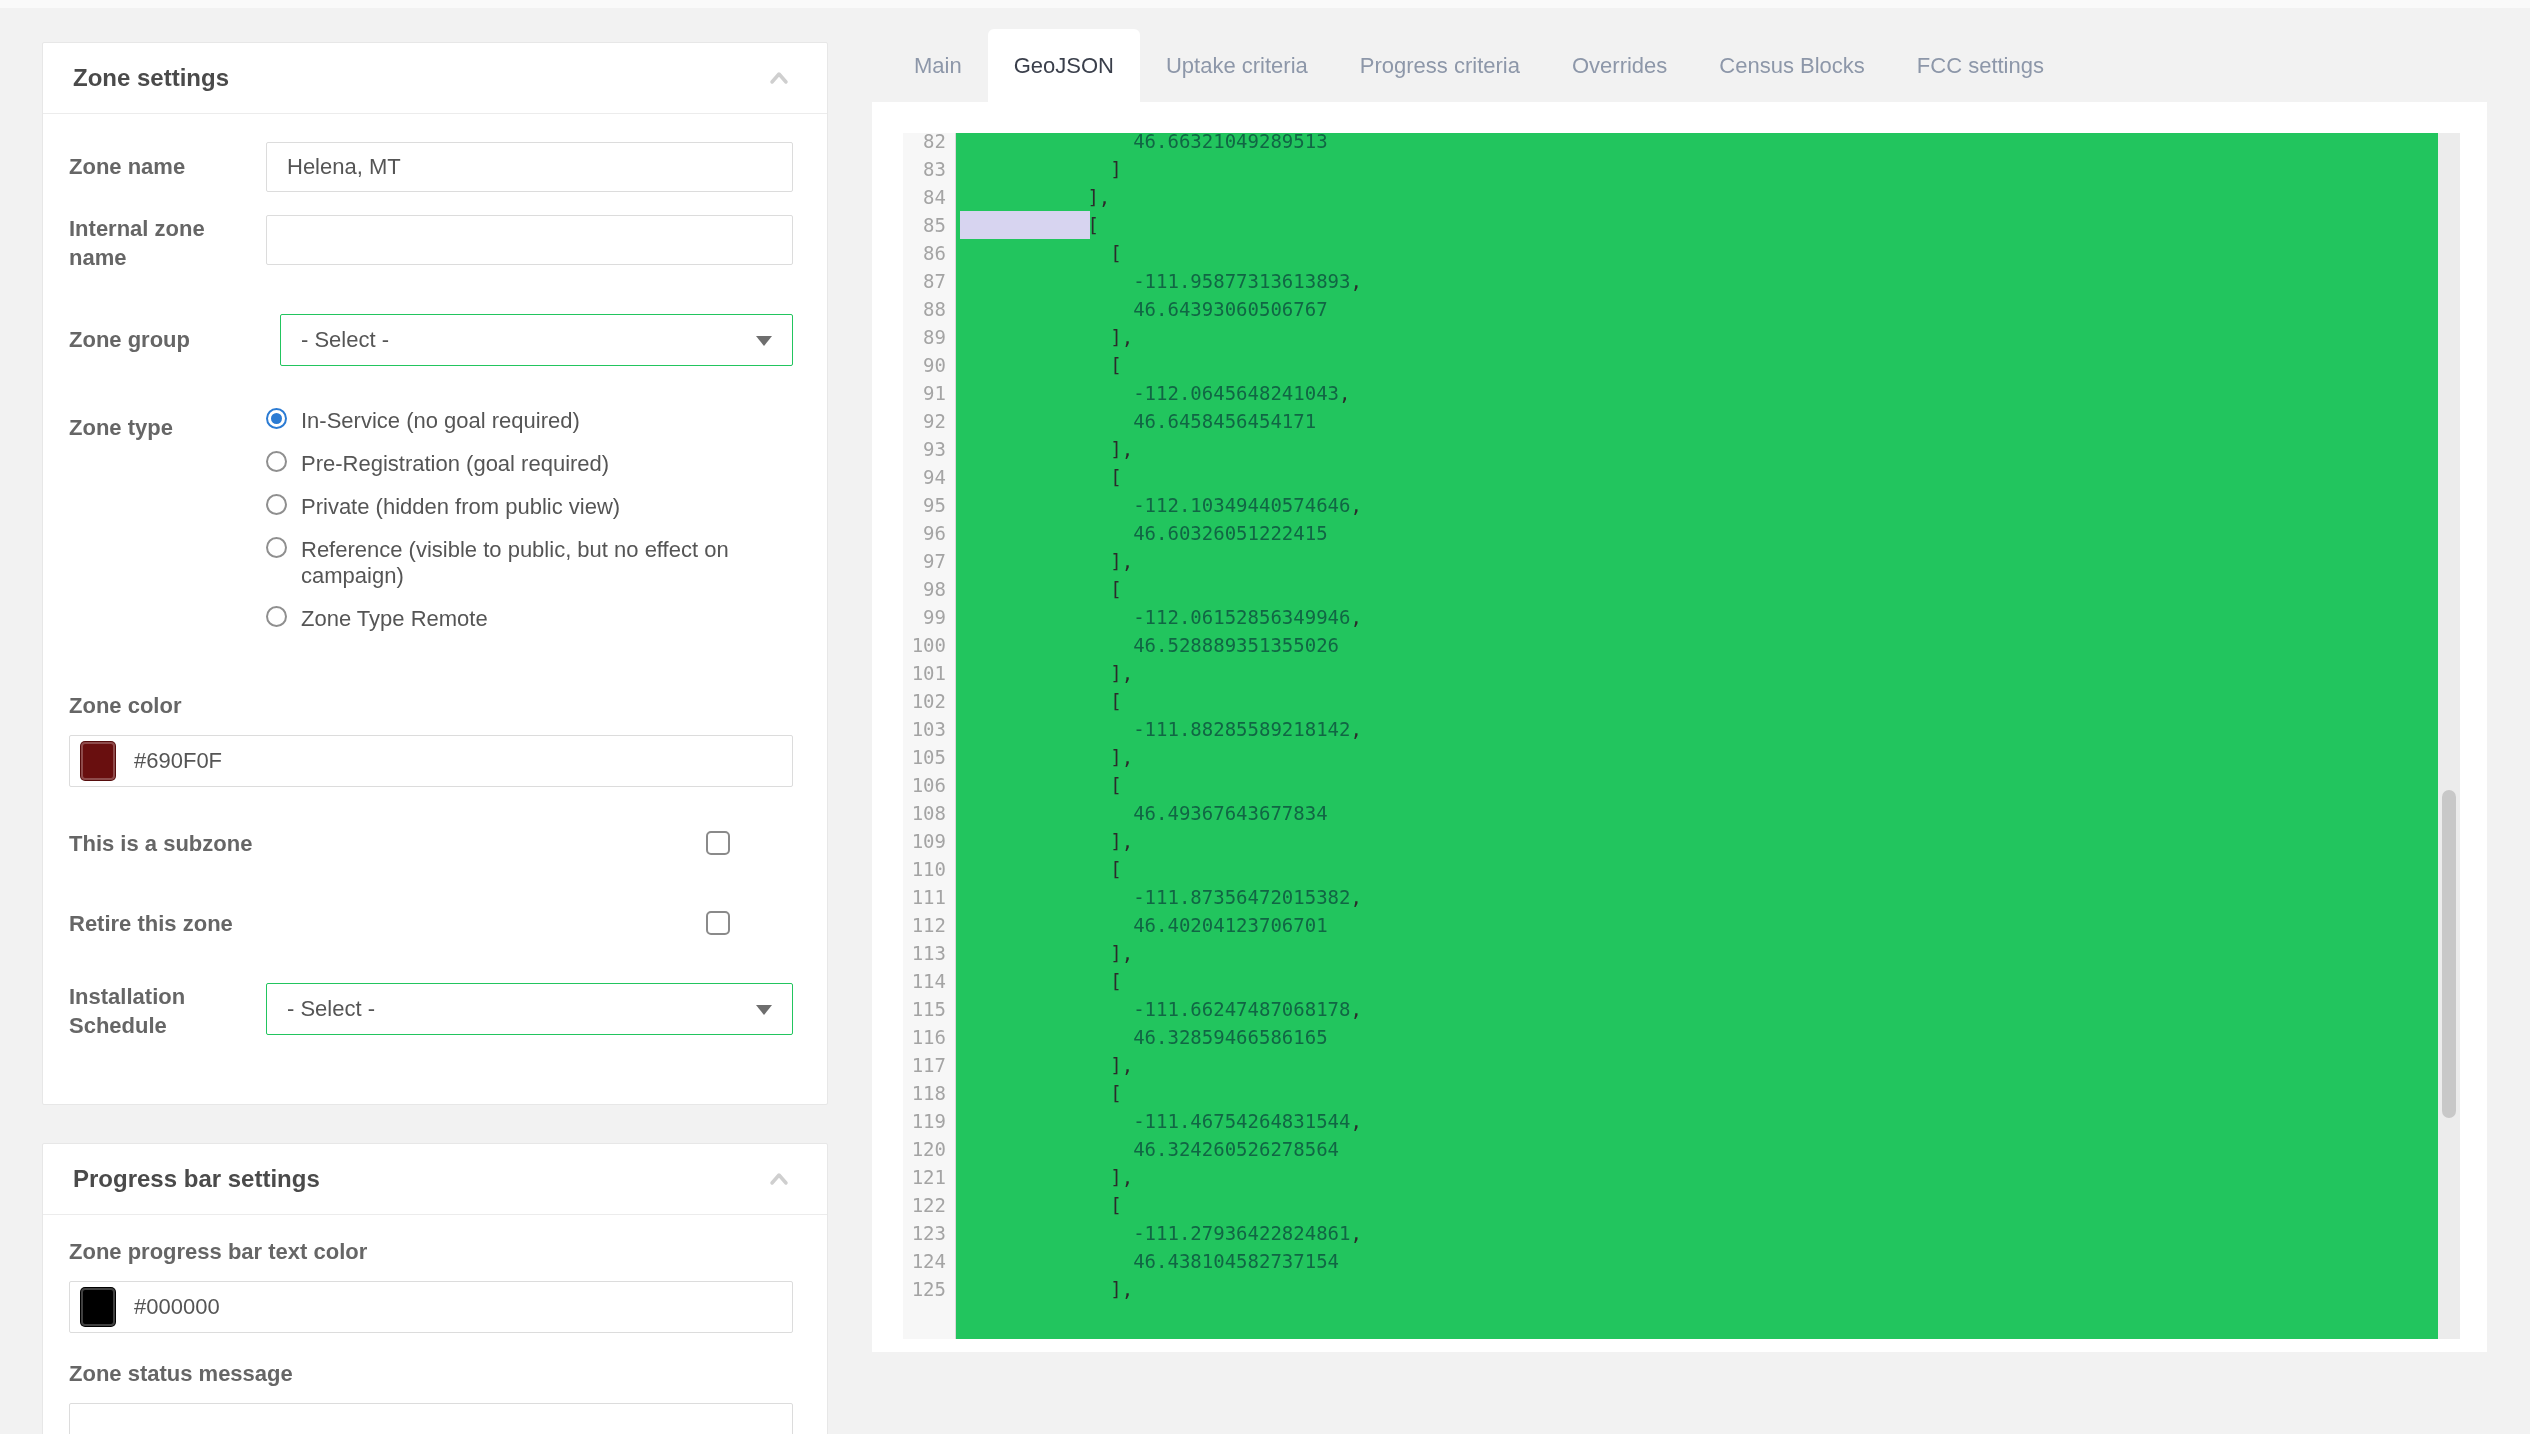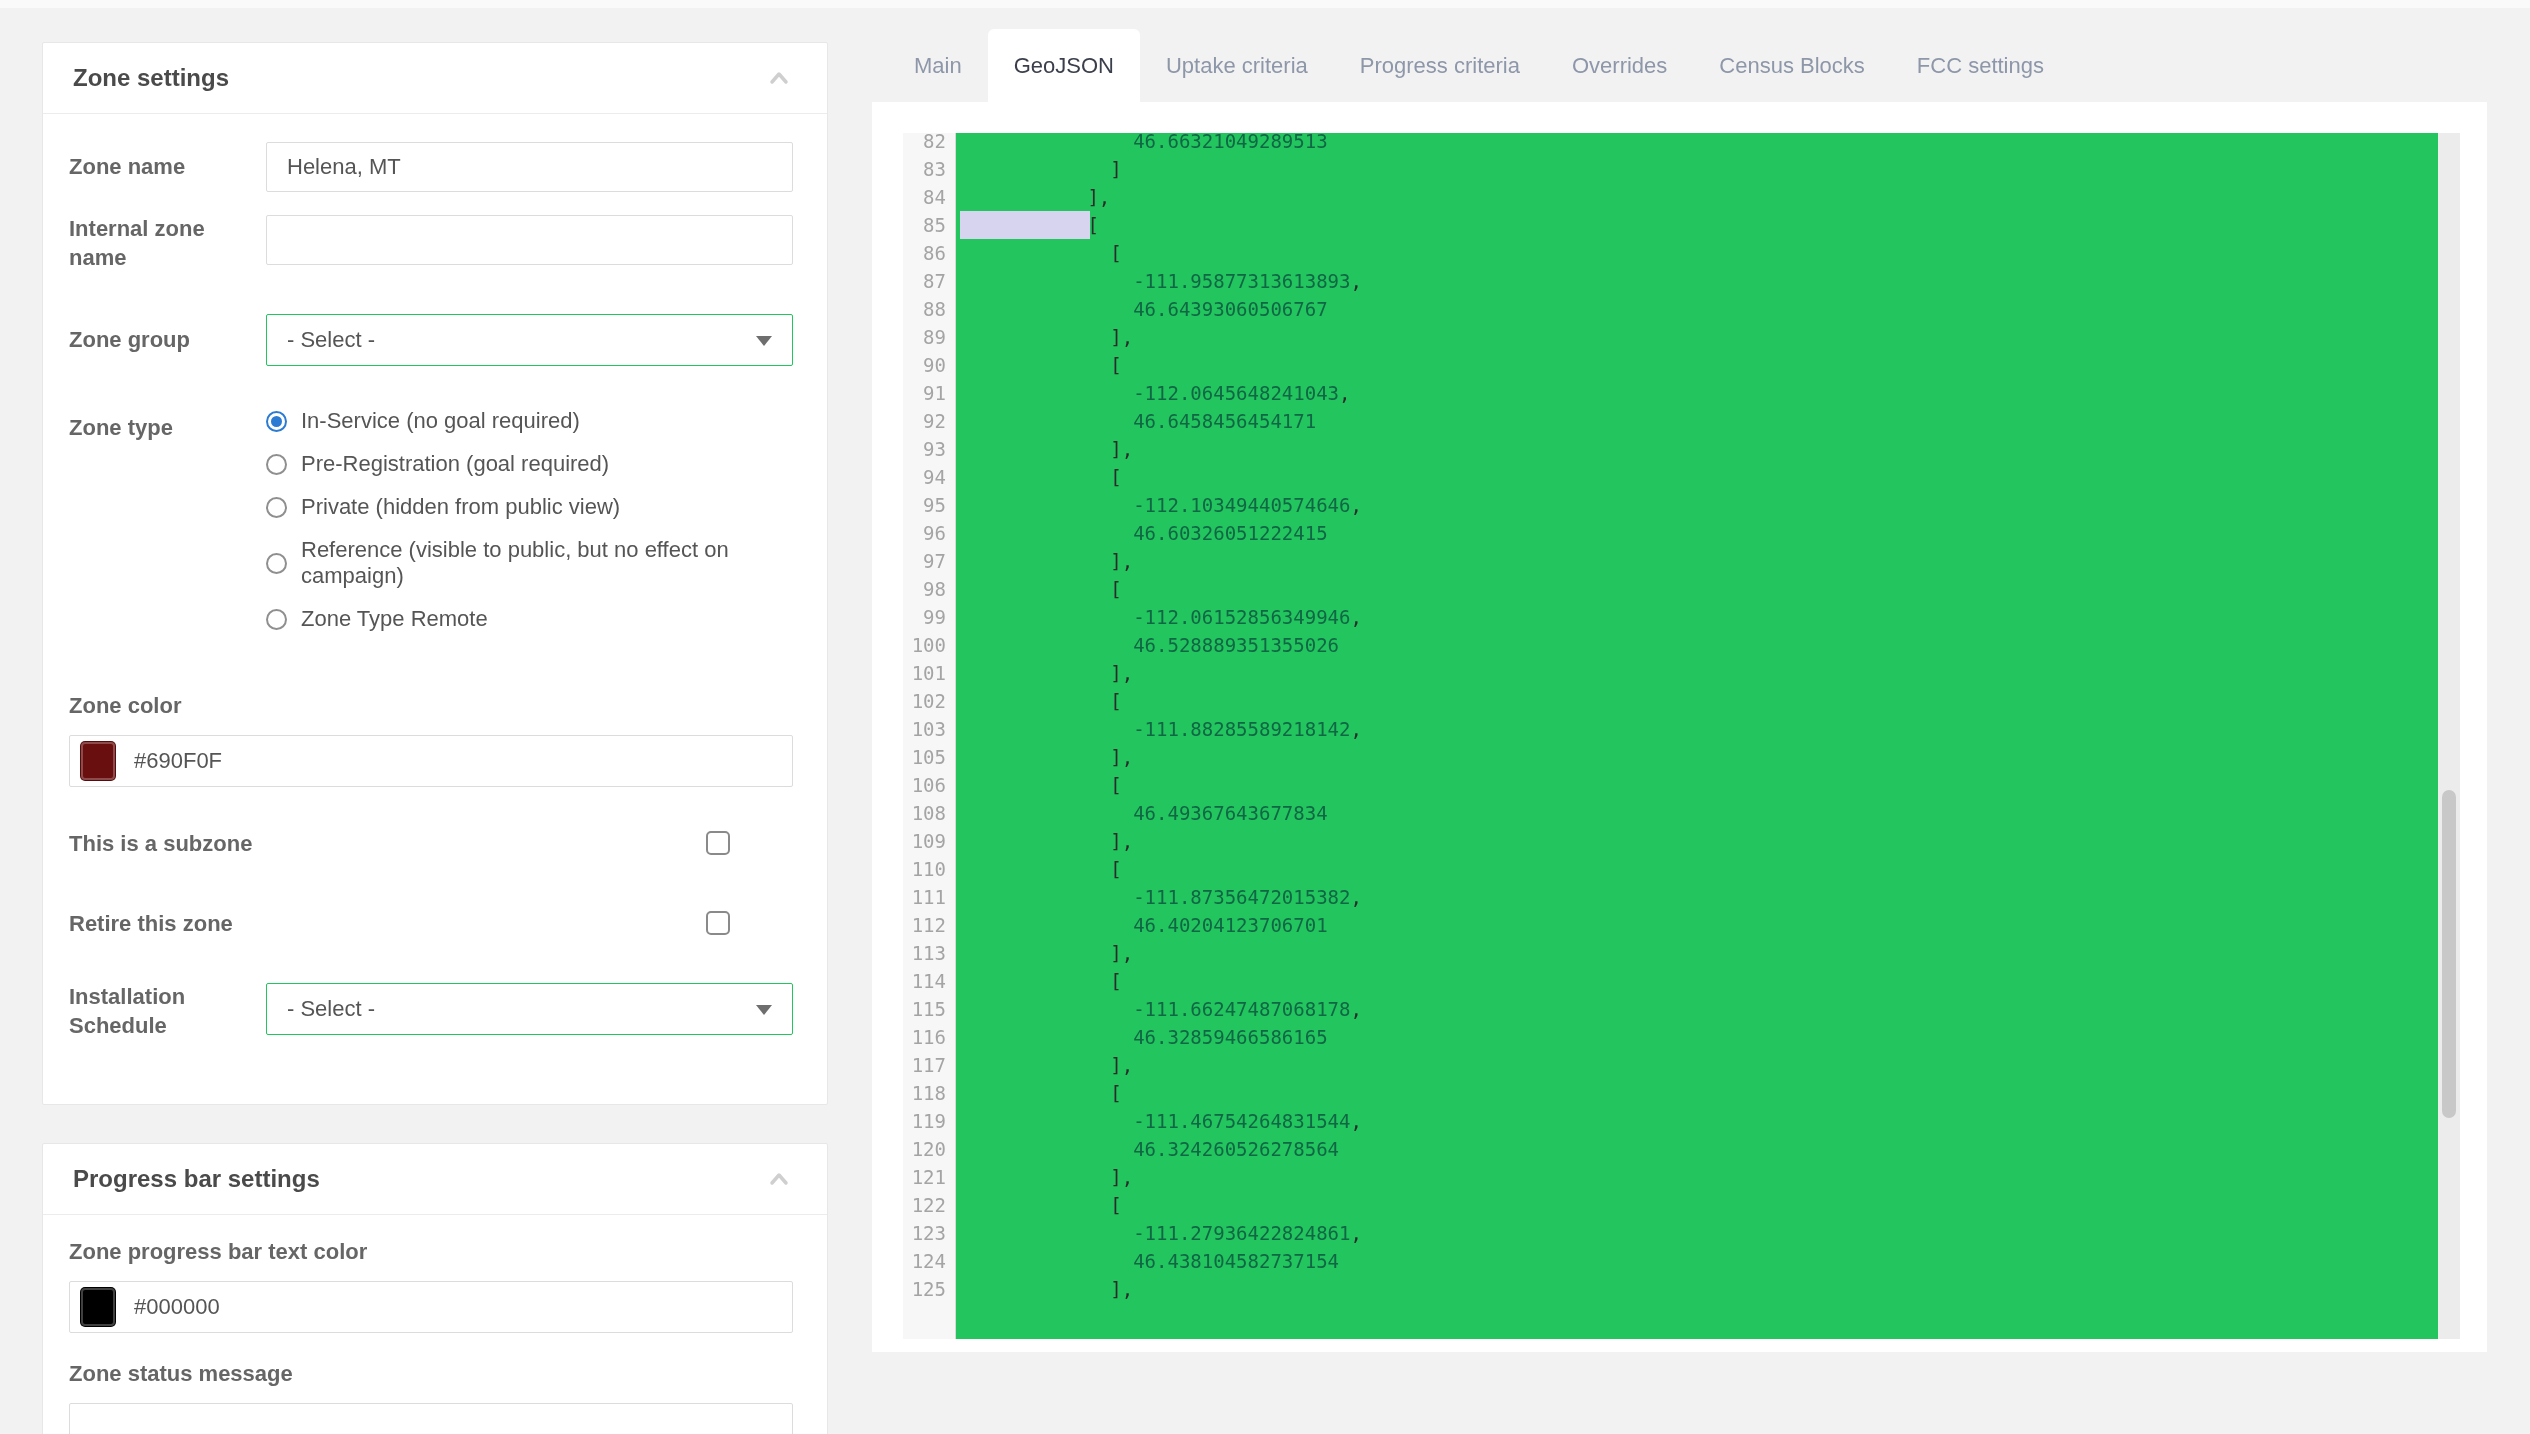--- a/index.html
+++ b/index.html
@@ -58,21 +58,21 @@
     position:relative; cursor:pointer;
   }
   .caret {
     position:absolute; right:20px; top:50%; margin-top:-4px;
     width:0; height:0;
     border-left:8px solid transparent; border-right:8px solid transparent;
     border-top:10px solid #6e6e6e;
   }
 
   .radio-group { padding-top:2px; }
-  .radio-row { display:flex; align-items:center; margin-bottom:17px; cursor:pointer; }
+  .radio-row { display:flex; align-items:flex-start; margin-bottom:17px; cursor:pointer; }
   .radio {
     width:21px; height:21px; border-radius:50%;
     border:2px solid #8f8f8f; background:#fff;
     margin-right:14px; flex-shrink:0;
     position:relative;
   }
   .radio.sel { border-color:#2b7bd3; }
   .radio.sel::after {
     content:""; position:absolute; left:50%; top:50%;
     width:11px; height:11px; margin:-5.5px 0 0 -5.5px;
@@ -167,21 +167,21 @@
         </div>
       </div>
 
       <div class="frow" style="margin-bottom:42px;">
         <div class="flabel">Internal zone name</div>
         <div class="fctrl">
           <input class="tinput" type="text" value="" style="">
         </div>
       </div>
 
-      <div class="frow" style="margin-bottom:40px;">
+      <div class="frow" style="margin-bottom:40px;gap:14px;">
         <div class="flabel">Zone group</div>
         <div class="fctrl">
           <div class="select">
             <span>- Select -</span>
             <span class="caret"></span>
           </div>
         </div>
       </div>
 
       <div class="frow" style="margin-bottom:0;">

